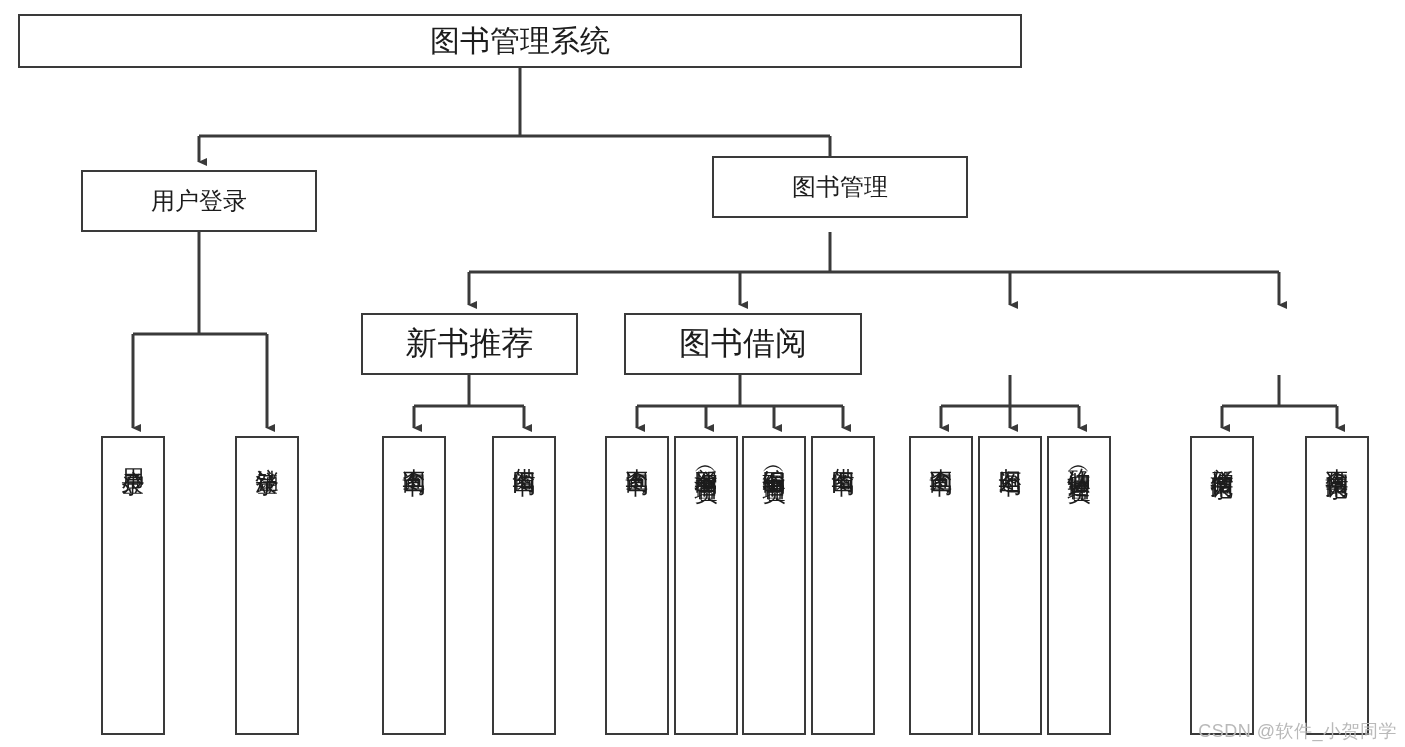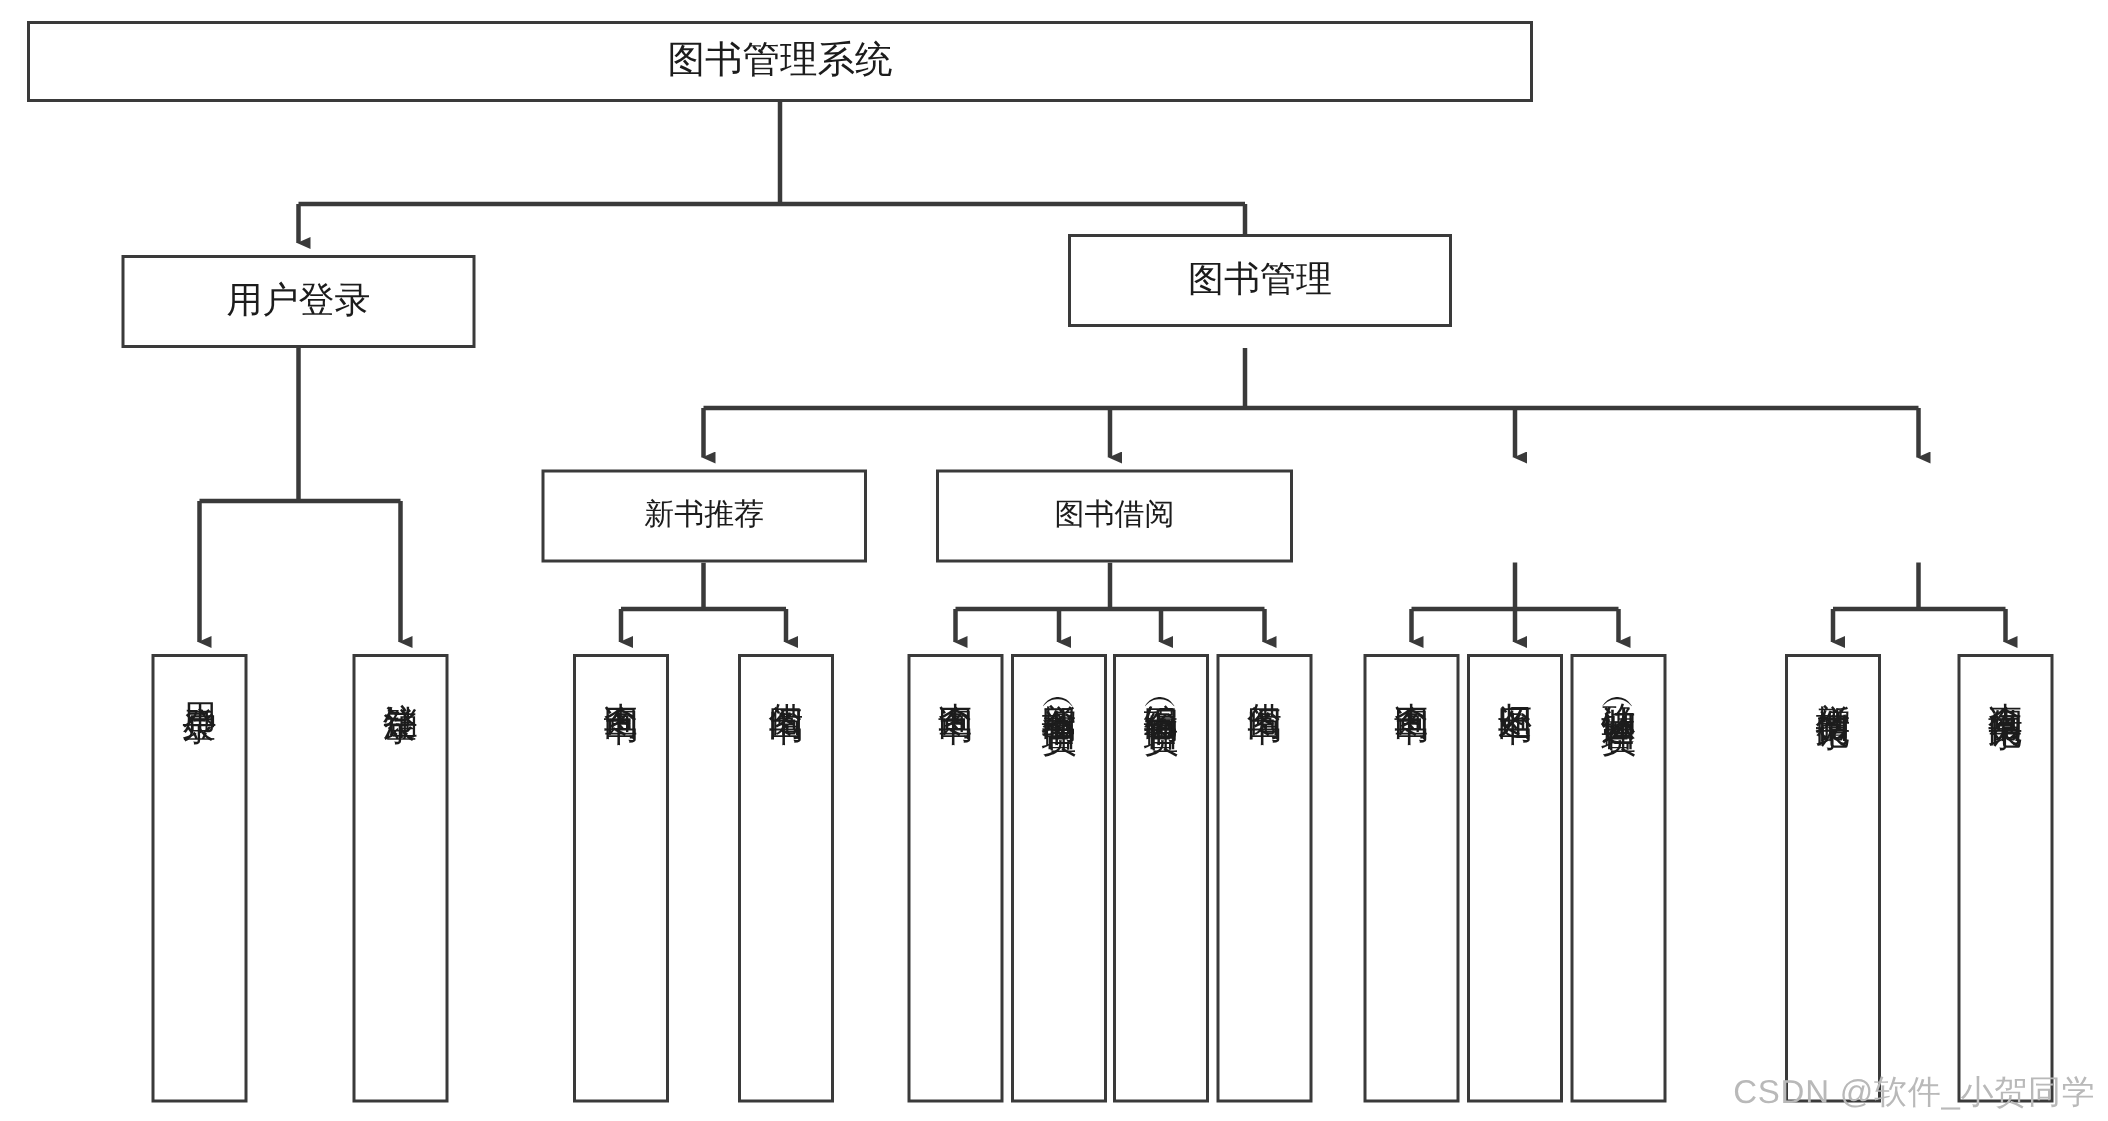--- a/index.html
+++ b/index.html
@@ -35,38 +35,38 @@
     align-items: center;
     justify-content: center;
     z-index: 2;
   }
   .node-label {
     color: #1c1c1c;
     line-height: 1.18;
     text-align: center;
     white-space: pre;
   }
-  .level0 .node-label { font-size: 25px; }
+  .level0 .node-label { font-size: 30px; }
   .level1 .node-label { font-size: 24px; }
-  .level2 .node-label { font-size: 20px; }
+  .level2 .node-label { font-size: 32px; }
   .leaf .node-label {
     font-size: 23px;
     writing-mode: vertical-rl;
     text-orientation: upright;
     letter-spacing: 2px;
   }
   .leaf {
     align-items: flex-start;
     padding-top: 12px;
   }
   #watermark {
     position: absolute;
     right: 8px;
     bottom: 4px;
-    font-size: 22px;
+    font-size: 18px;
     color: #b9b9b9;
     letter-spacing: 0.5px;
     z-index: 5;
     white-space: nowrap;
   }
 </style>
 </head>
 <body>
 
 <div id="diagram-canvas">

